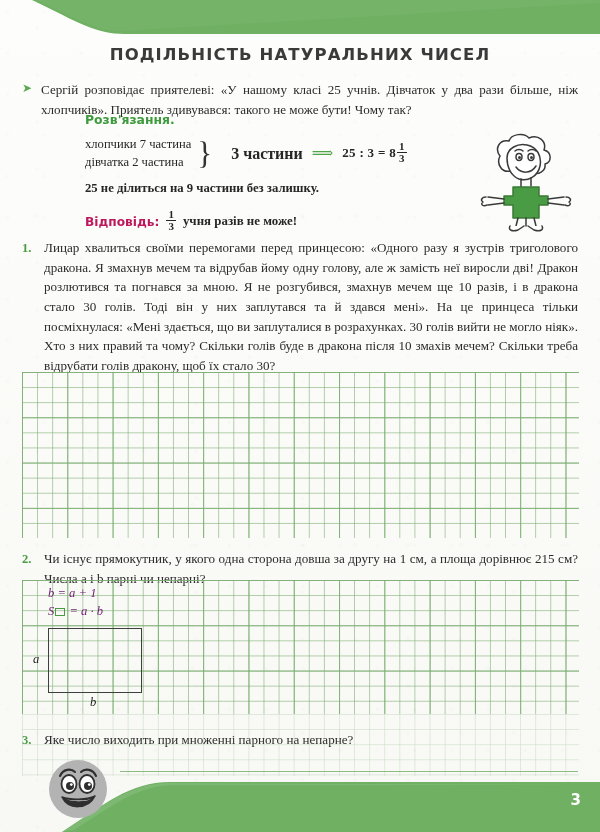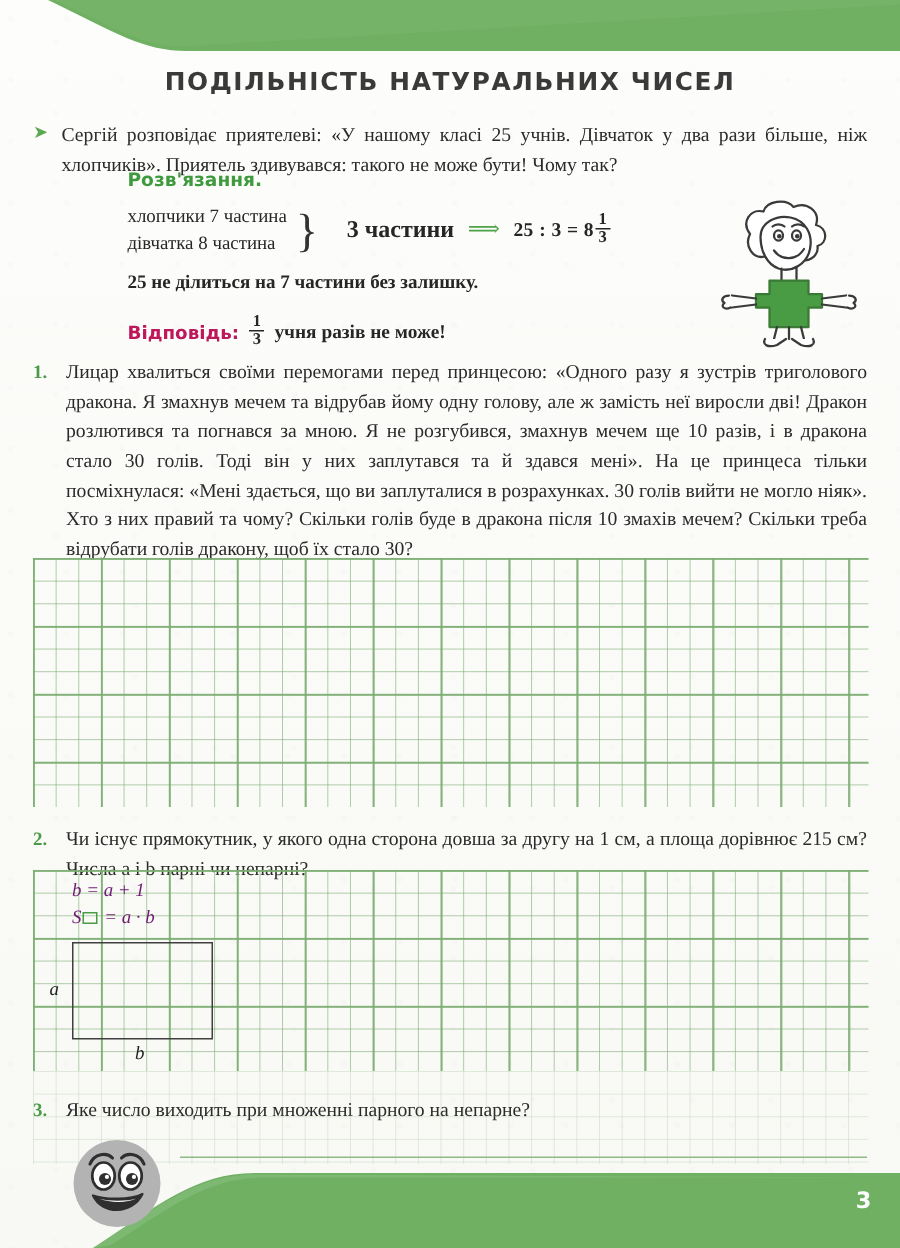--- a/index.html
+++ b/index.html
@@ -319,34 +319,34 @@
     <span class="arrow-bullet">➤</span>
     <span class="intro-text">Сергій розповідає приятелеві: «У нашому класі 25 учнів. Дівчаток у два рази більше, ніж хлопчиків». Приятель здивувався: такого не може бути! Чому так?</span>
   </div>
 
   <div class="solution">
     <div class="solution-heading">Розв'язання.</div>
 
     <div class="sol-row">
       <div class="parts-col">
         <span>хлопчики 7 частина</span>
-        <span>дівчатка 8 частина</span>
+        <span>дівчатка 2 частина</span>
       </div>
       <span class="brace">}</span>
       <span class="parts-label">3 частини</span>
       <span class="dbl-arrow">⟹</span>
       <span class="eqn nowrap">
         <span>25 : 3 = 8</span><span class="frac">
             <span class="num">1</span>
             <span class="den">3</span>
           </span>
       </span>
     </div>
 
-    <div class="sol-note">25 не ділиться на 7 частини без залишку.</div>
+    <div class="sol-note">25 не ділиться на 9 частини без залишку.</div>
 
     <div class="answer-row">
       <span class="answer-label">Відповідь:</span>
       <span class="frac">
           <span class="num">1</span>
           <span class="den">3</span>
         </span>
       <span style="margin-left:6px">учня разів не може!</span>
     </div>
   </div>

